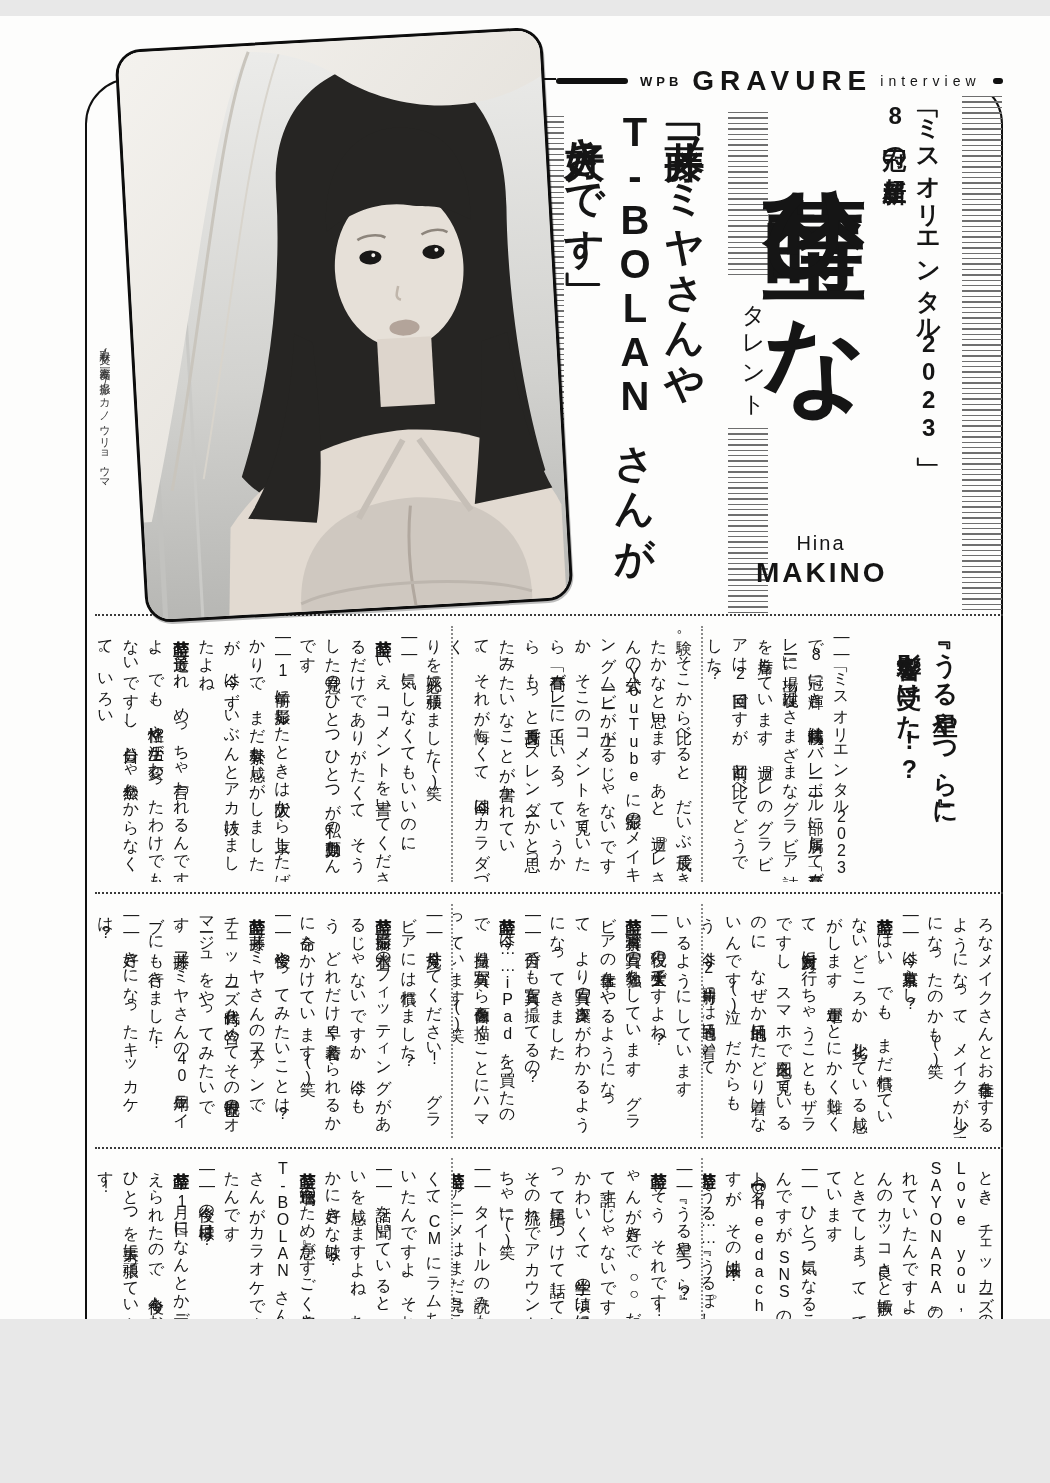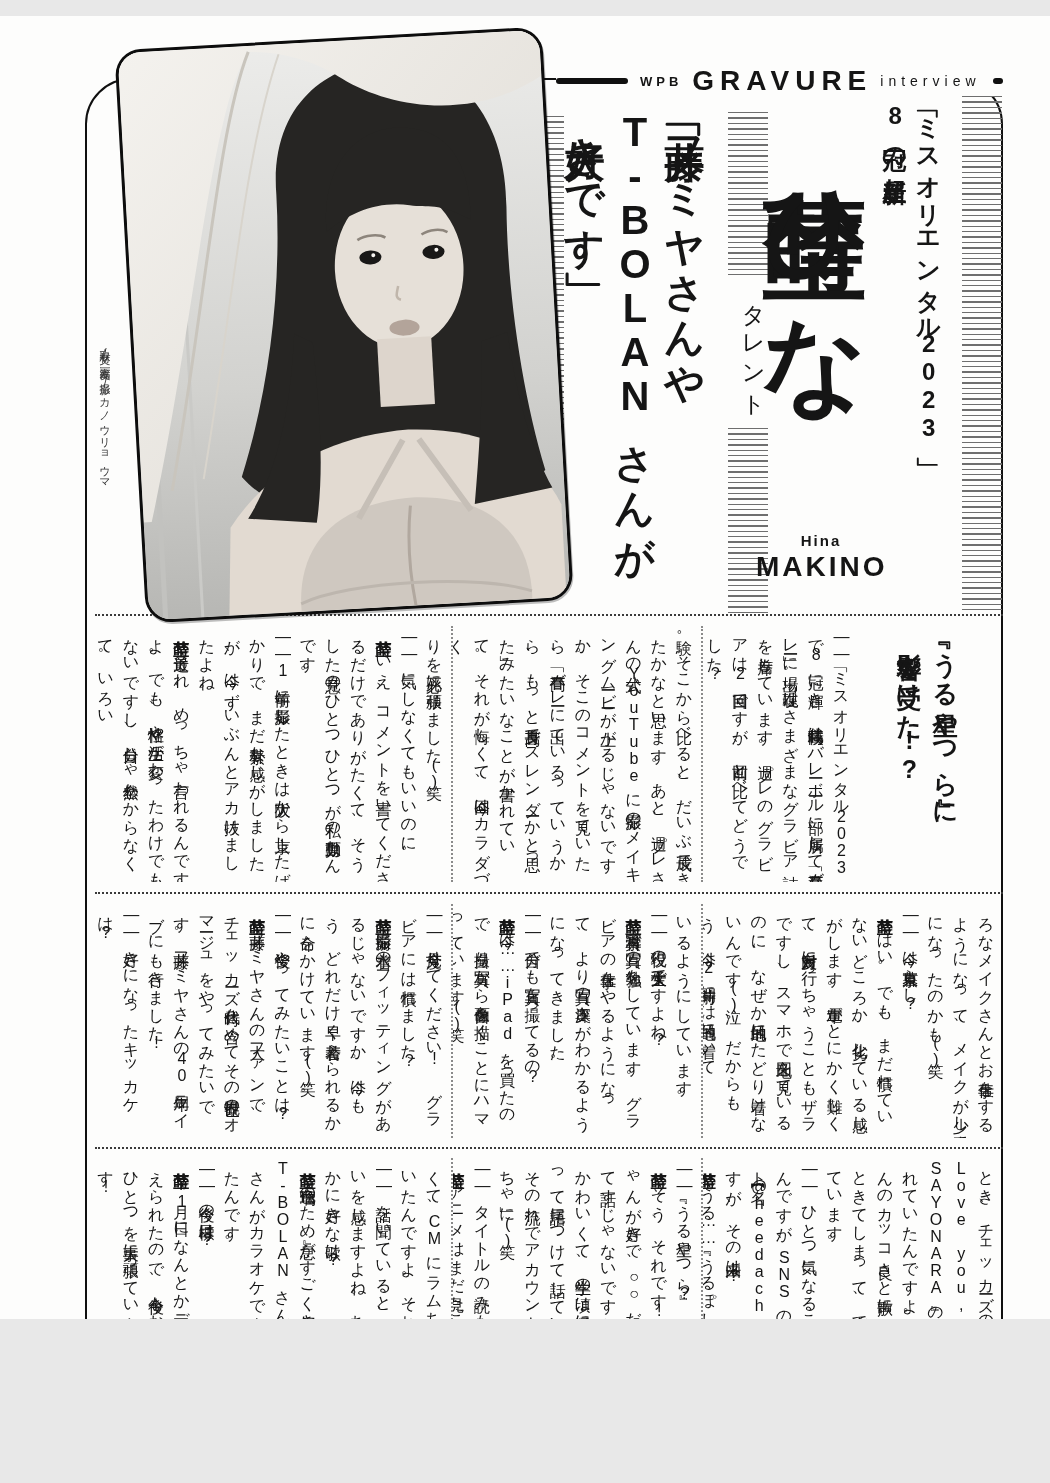--- a/index.html
+++ b/index.html
@@ -37,21 +37,21 @@
   
   .kicker{
     position:absolute;left:878px;top:86px;height:402px;z-index:2;
     font-size:24px;font-weight:bold;line-height:1.4;white-space:pre-line;letter-spacing:1px;
   }
   .main-title{
     position:absolute;left:762px;top:90px;height:450px;z-index:2;
     font-size:104px;font-weight:bold;letter-spacing:6px;line-height:1.04;
   }
   .roman-name{position:absolute;left:756px;top:516px;width:130px;text-align:center;z-index:2;}
-  .roman-name .first{font-size:15px;font-weight:bold;letter-spacing:2px;}
+  .roman-name .first{font-size:20px;font-weight:normal;letter-spacing:2px;}
   .roman-name .last{font-size:28px;font-weight:bold;letter-spacing:3px;margin-top:2px;}
   .role{position:absolute;left:739px;top:272px;height:130px;z-index:2;font-size:23px;letter-spacing:4px;}
   .quote{
     position:absolute;left:560px;top:94px;height:458px;z-index:2;
     font-size:40px;font-weight:bold;line-height:1.25;white-space:pre-line;letter-spacing:0px;
   }
   
   .photo{
     position:absolute;left:130px;top:22px;width:422px;height:568px;z-index:4;
     border:3px solid #0d0d0d;border-radius:26px;overflow:hidden;

